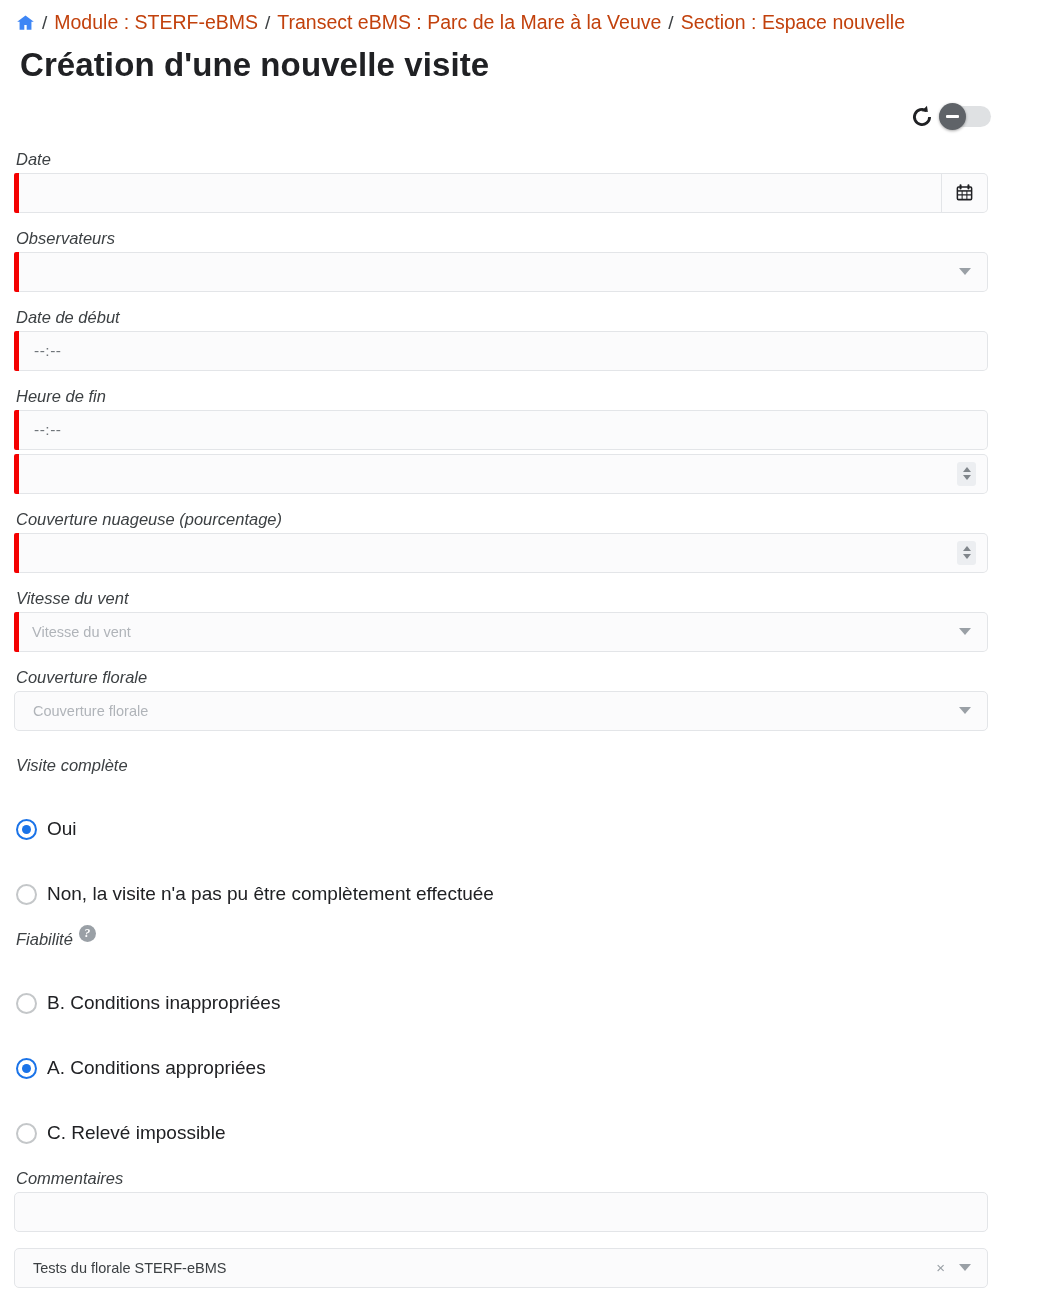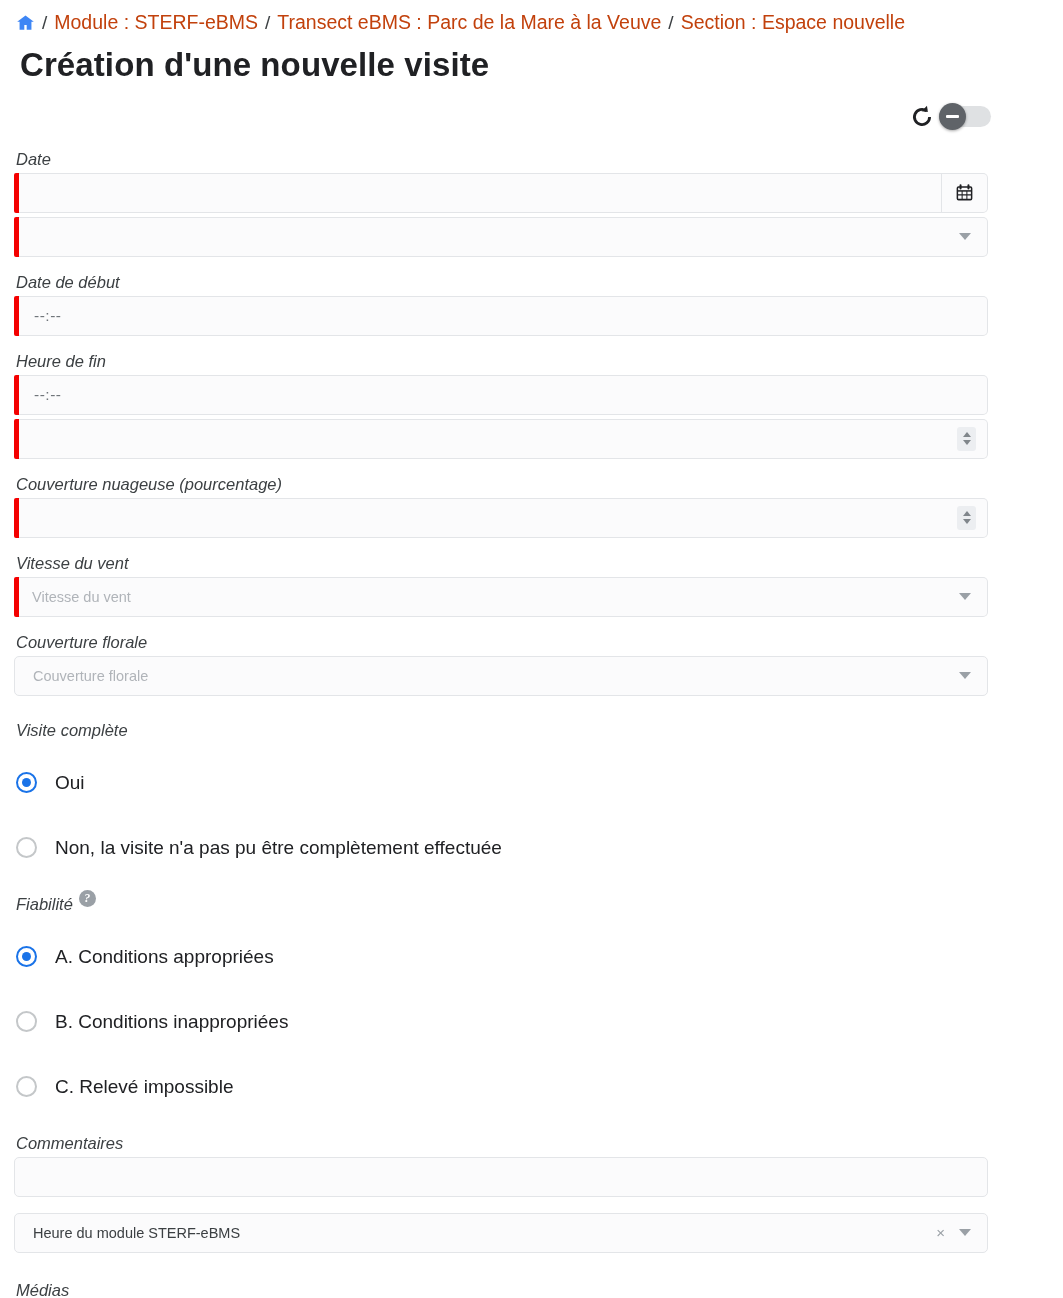--- a/index.html
+++ b/index.html
@@ -148,22 +148,22 @@
   }
   .spinner .up { border-bottom: 5px solid #80868b; }
   .spinner .down { border-top: 5px solid #80868b; }
 
   
   .control.comment { height: 40px; }
 
   
   .radio-group { margin: 2px 0 0 0; }
   .radio-row {
-    display: flex; align-items: flex-start;
-    gap: 18px;
+    display: flex; align-items: flex-end;
+    gap: 10px;
     height: 33px;
     padding-left: 2px;
     margin-top: 32px;
   }
   .radio {
     width: 21px; height: 21px;
     border-radius: 50%;
     border: 2px solid #c4c7c9;
     background: #fff;
     flex: 0 0 auto;
@@ -244,20 +244,21 @@
           <rect x="3" y="5" width="18" height="16" rx="1.5"></rect>
           <path d="M3 10 h18"></path>
           <path d="M7 3 v4 M17 3 v4" stroke-width="2.6" stroke-linecap="round"></path>
           <path d="M9 10 v11 M15 10 v11 M3 15 h18" stroke-width="1.3"></path>
         </svg>
       </span>
     </div>
   </div>
 
   <div class="field">
+    <div class="field-label">Observateurs</div>
     <div class="control required">
       <span class="value"></span>
       <span class="spacer"></span>
       <span class="caret"></span>
     </div>
   </div>
 
   <div class="field">
     <div class="field-label">Date de début</div>
     <div class="control required">
@@ -331,48 +332,48 @@
 
   <div class="gap-sm"></div>
 
   <div class="field">
     <div class="field-label">
       <span>Fiabilité</span>
       <span class="help-icon">?</span>
     </div>
     <div class="radio-group">
       <div class="radio-row">
+        <span class="radio"></span>
+        <span class="radio-label">B. Conditions inappropriées</span>
+      </div>
+      <div class="radio-row">
         <span class="radio checked"></span>
         <span class="radio-label">A. Conditions appropriées</span>
       </div>
       <div class="radio-row">
         <span class="radio"></span>
-        <span class="radio-label">B. Conditions inappropriées</span>
-      </div>
-      <div class="radio-row">
-        <span class="radio"></span>
         <span class="radio-label">C. Relevé impossible</span>
       </div>
     </div>
   </div>
 
   <div class="gap-sm"></div>
 
   <div class="field">
     <div class="field-label">Commentaires</div>
     <div class="control comment">
       <span class="value"></span>
     </div>
   </div>
 
   <div class="gap-md"></div>
 
   <div class="field">
     <div class="control">
-      <span class="value">Heure du module STERF-eBMS</span>
+      <span class="value">Tests du florale STERF-eBMS</span>
       <span class="spacer"></span>
       <span class="clear-x">×</span>
       <span class="caret"></span>
     </div>
   </div>
 
   <div class="gap-md"></div>
 
   <div class="field">
     <div class="field-label">Médias</div>

